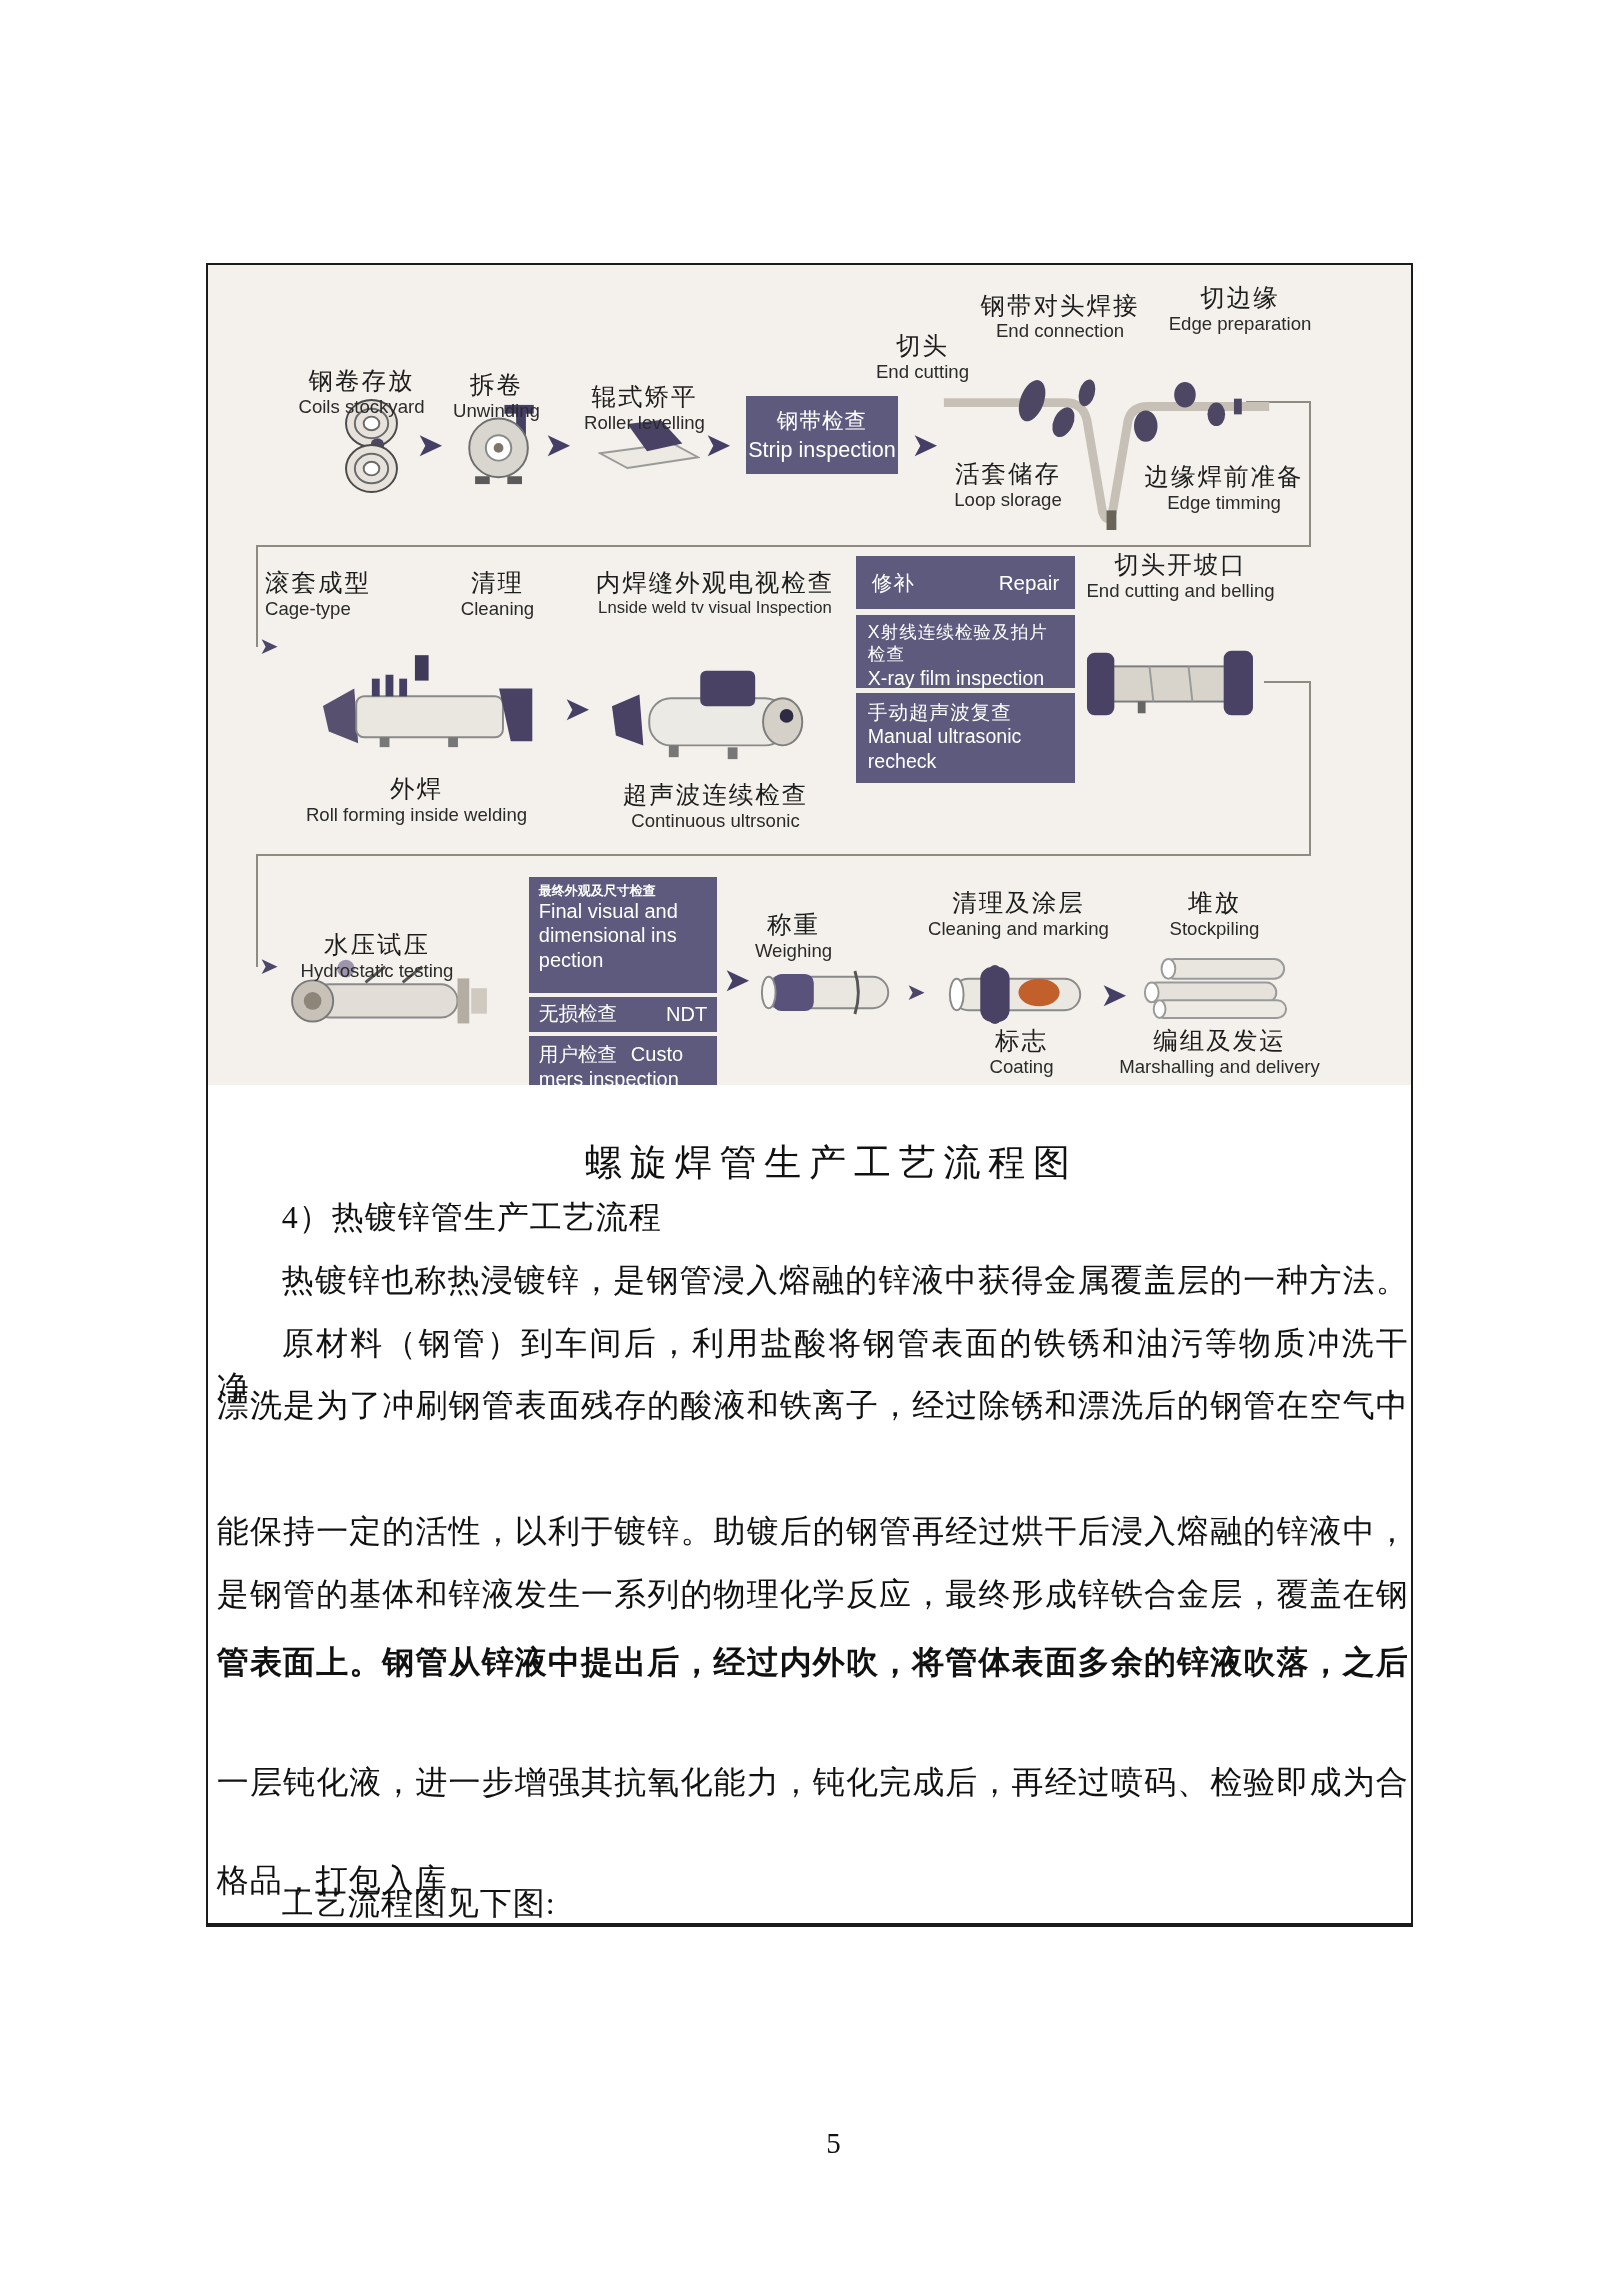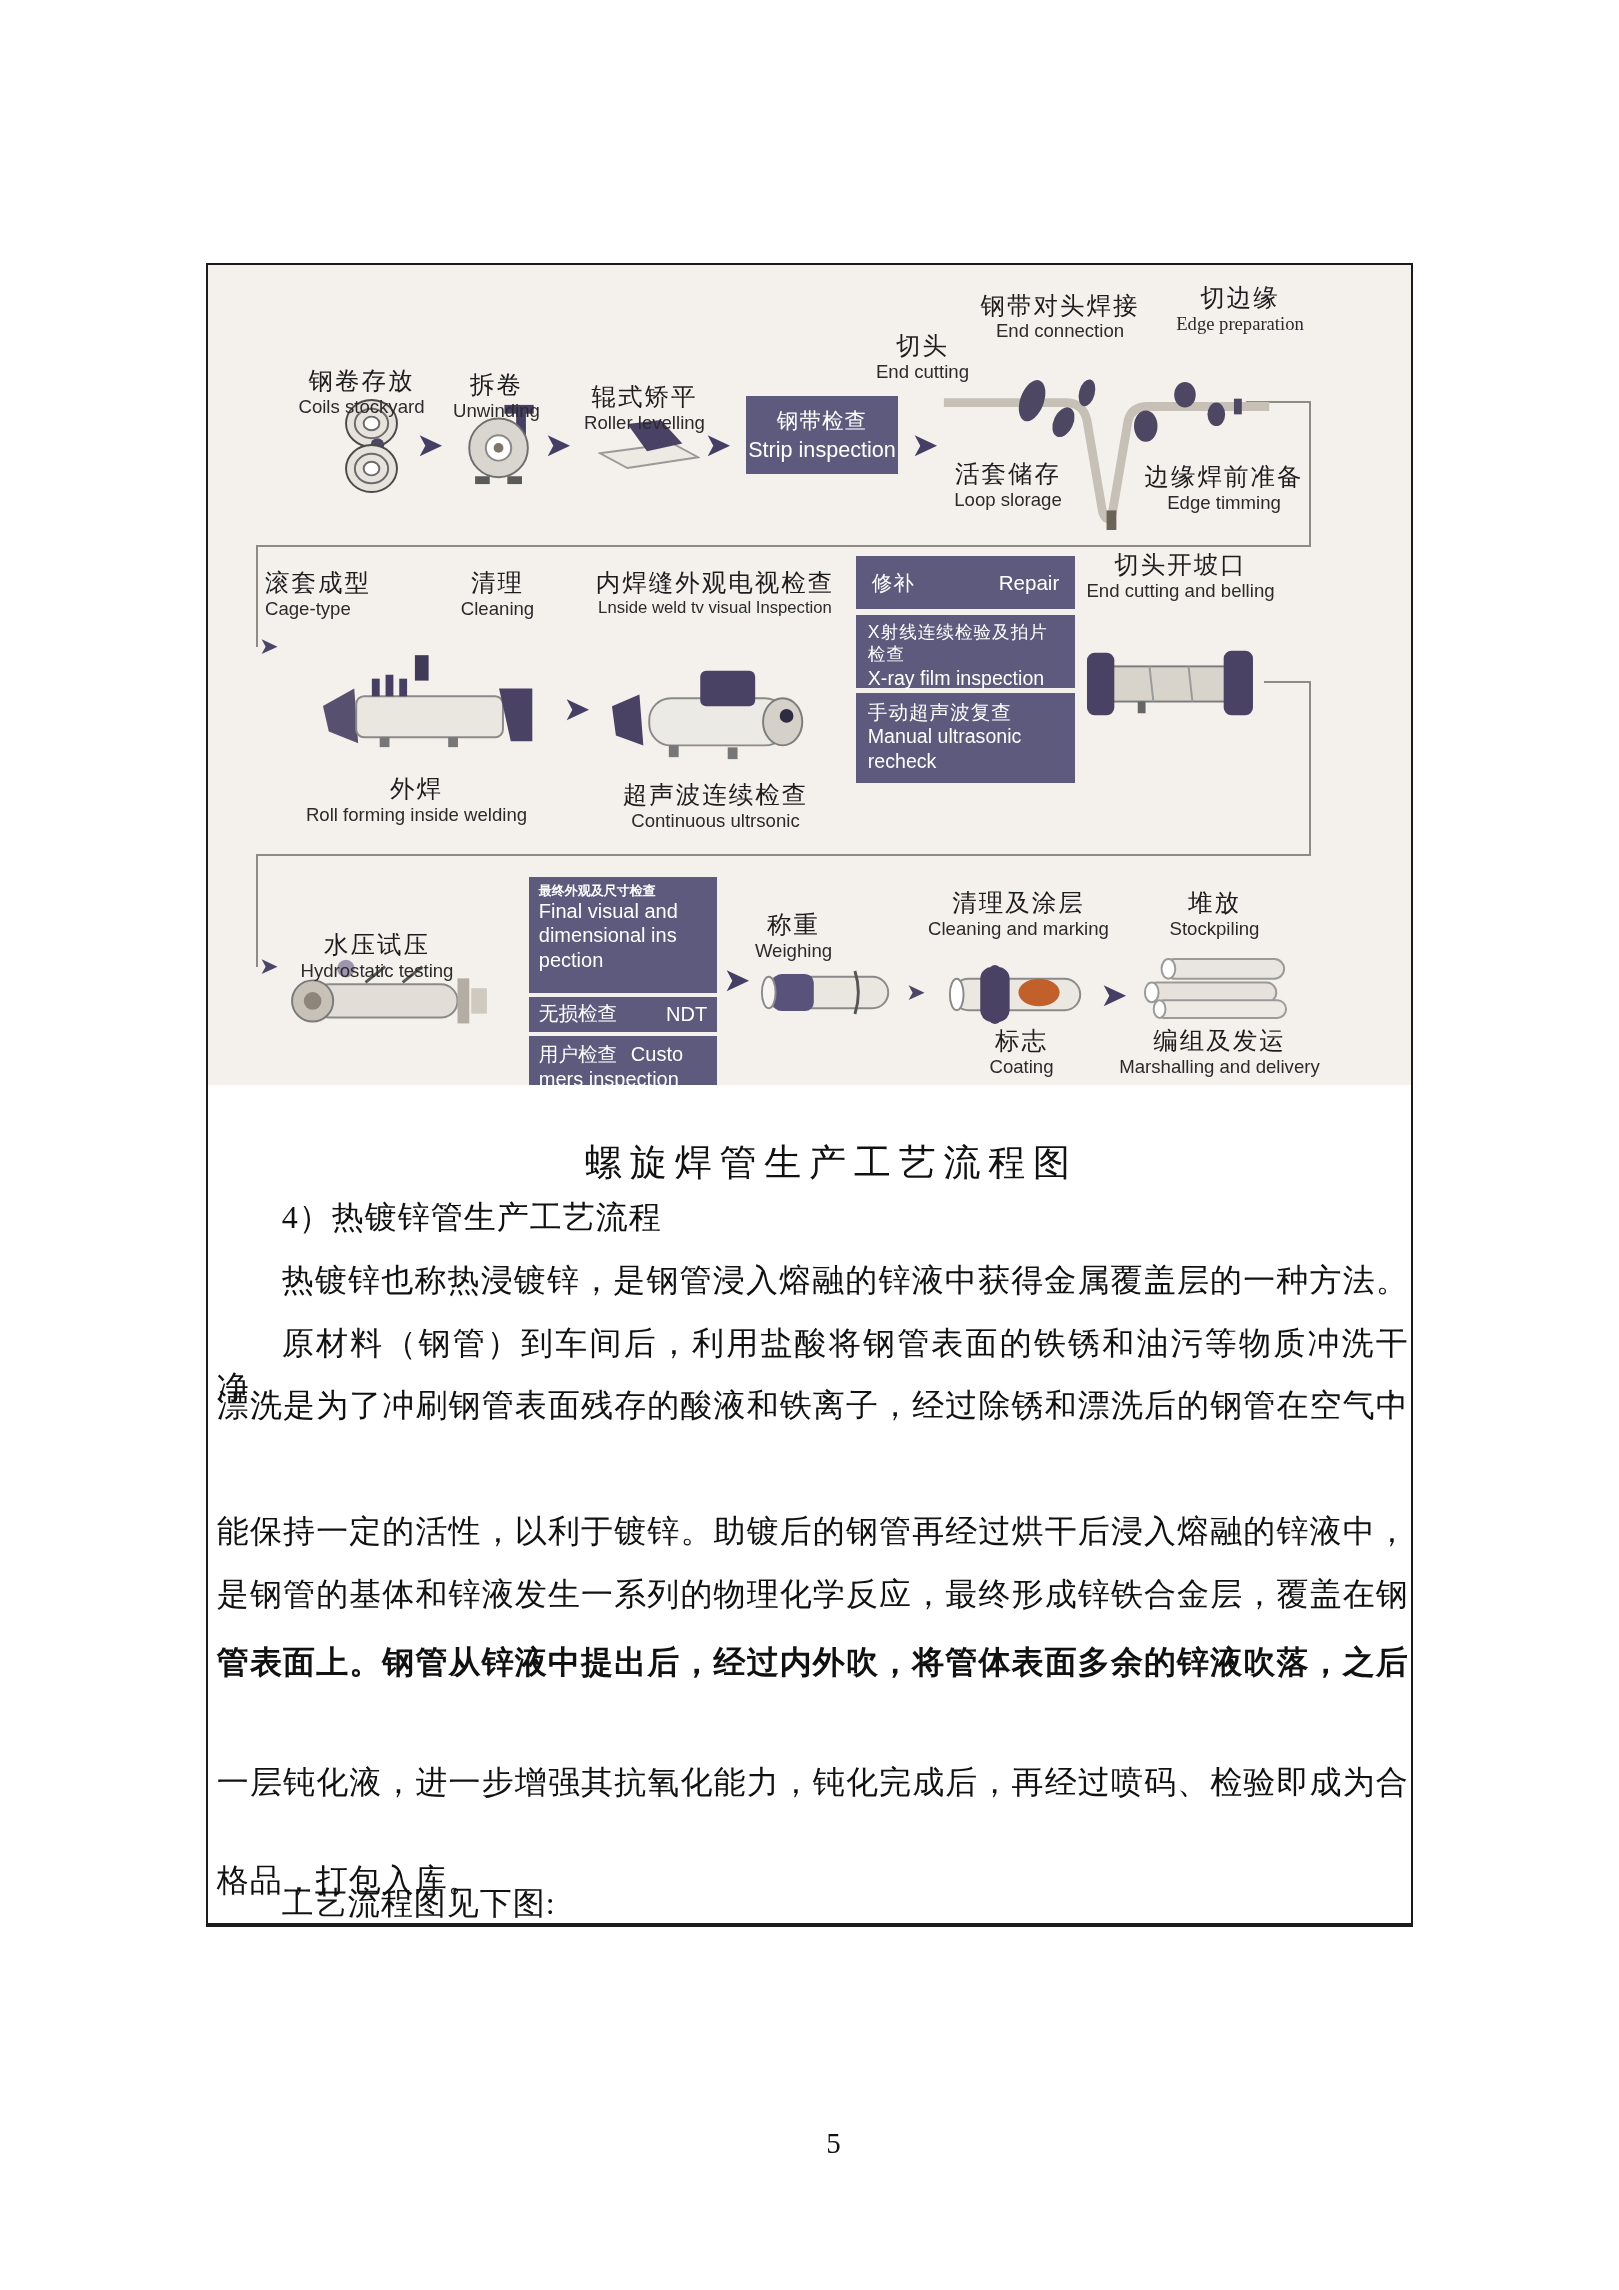--- a/index.html
+++ b/index.html
@@ -73,21 +73,21 @@
         <span class="en">Roller levelling</span>
       </div>
       <div class="lbl" style="left:636px;top:67px;width:157px;">
         <span class="zh">切头</span>
         <span class="en">End cutting</span>
       </div>
       <div class="lbl" style="left:764px;top:26.5px;width:176px;">
         <span class="zh">钢带对头焊接</span>
         <span class="en">End connection</span>
       </div>
-      <div class="lbl" style="left:934px;top:18.6px;width:196px;font-family:Liberation Serif, serif;">
+      <div class="lbl" style="left:934px;top:18.6px;width:196px;">
         <span class="zh">切边缘</span>
         <span class="en">Edge preparation</span>
       </div>
       <div class="lbl" style="left:712px;top:195px;width:176px;">
         <span class="zh">活套储存</span>
         <span class="en">Loop slorage</span>
       </div>
       <div class="lbl" style="left:918px;top:198px;width:196px;">
         <span class="zh">边缘焊前准备</span>
         <span class="en">Edge timming</span>

